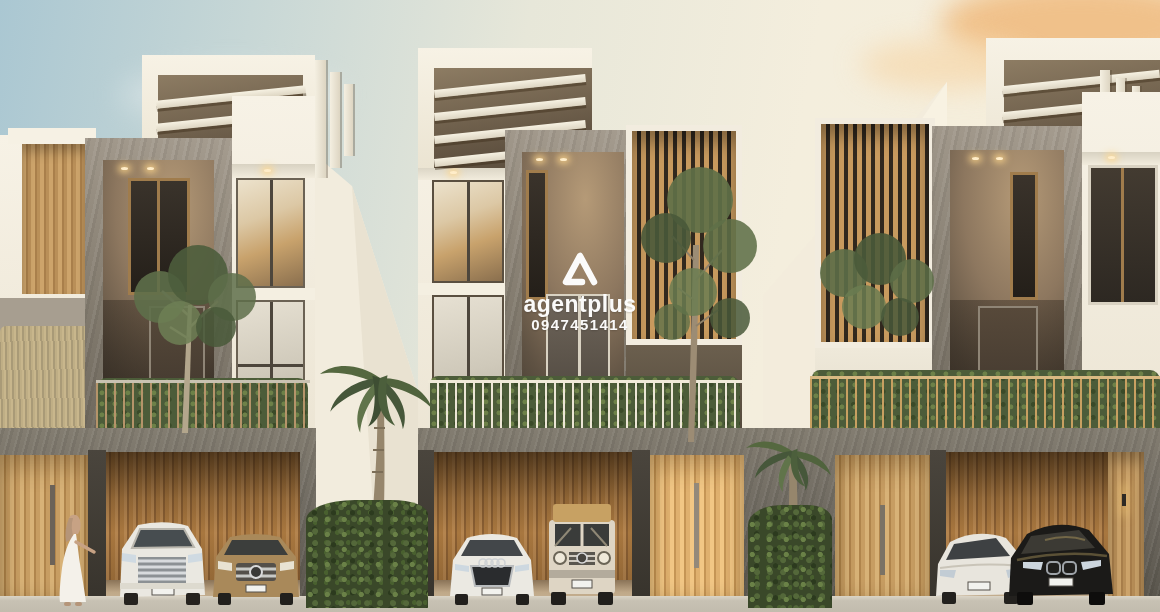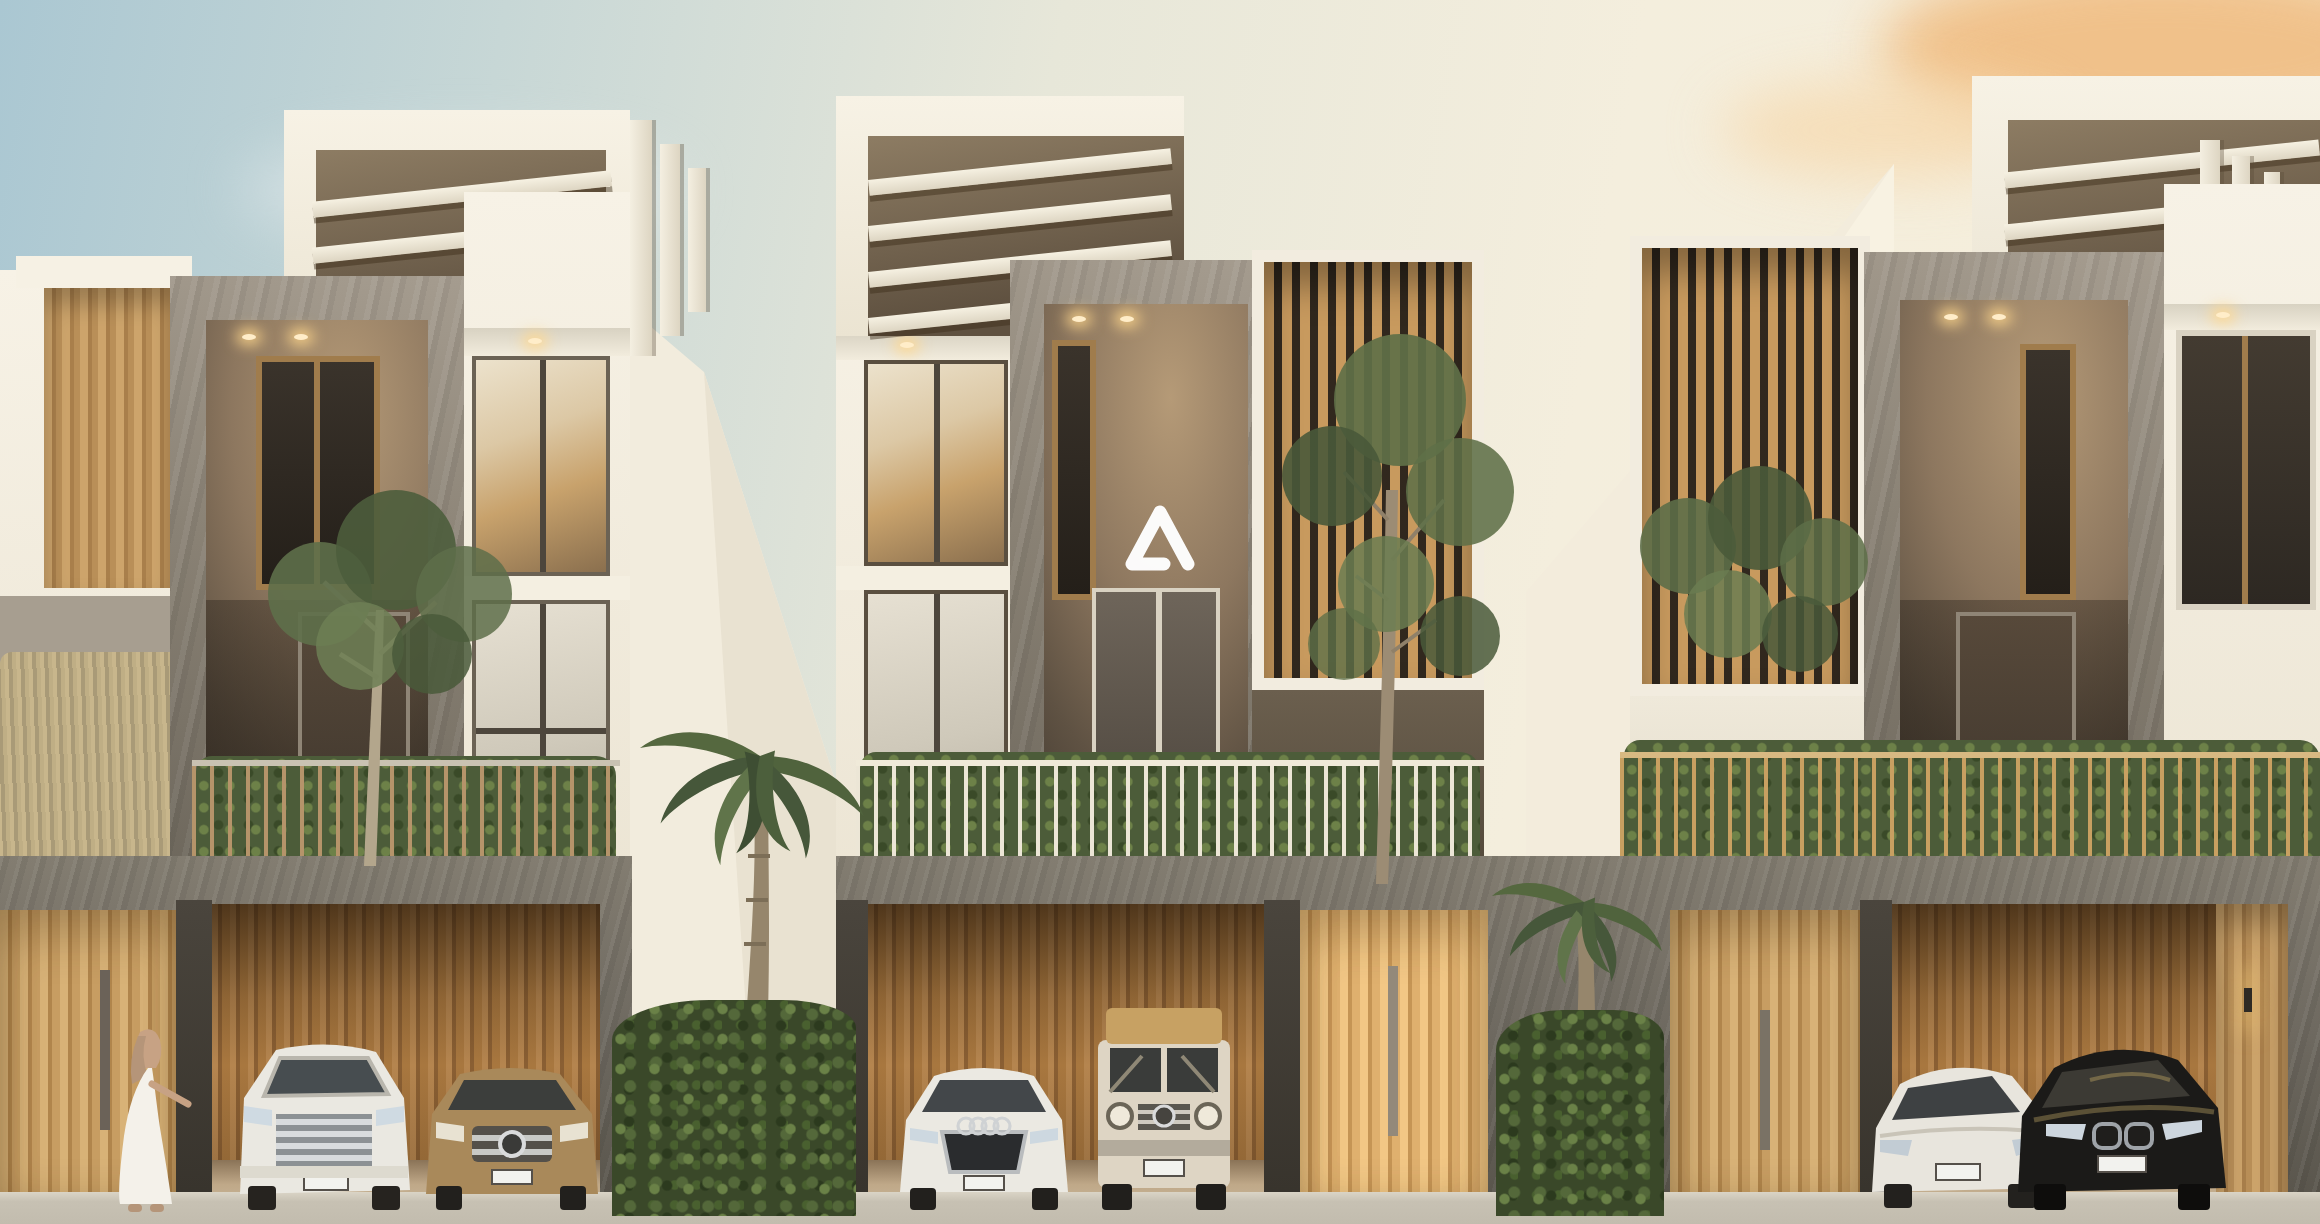--- a/index.html
+++ b/index.html
@@ -391,15 +391,17 @@
     <path d="M24,26 C18,34 14,46 12,60 C10,76 9,88 10,94 L36,94 C34,80 32,68 30,56 C28,42 27,32 26,26 Z" fill="#f4f1ea"></path>
     <path d="M26,34 L44,44" stroke="#c7a284" stroke-width="3.5" stroke-linecap="round"></path>
     <rect x="14" y="94" width="7" height="4" rx="2" fill="#b59579"></rect>
     <rect x="25" y="94" width="7" height="4" rx="2" fill="#b59579"></rect>
   </svg>
 
   <div class="abs wm">
     <svg width="44" height="38" viewBox="0 0 44 38" style="display:block;margin:0 auto 4px;">
       <path d="M36 32 L22 6 L8 32 L24 32" fill="none" stroke="#ffffff" stroke-width="6.5" stroke-linejoin="round" stroke-linecap="round"></path>
     </svg>
+    <div class="wm-brand">agentplus</div>
+    <div class="wm-phone">0947451414</div>
   </div>
 
 </div>
 
 </body></html>

